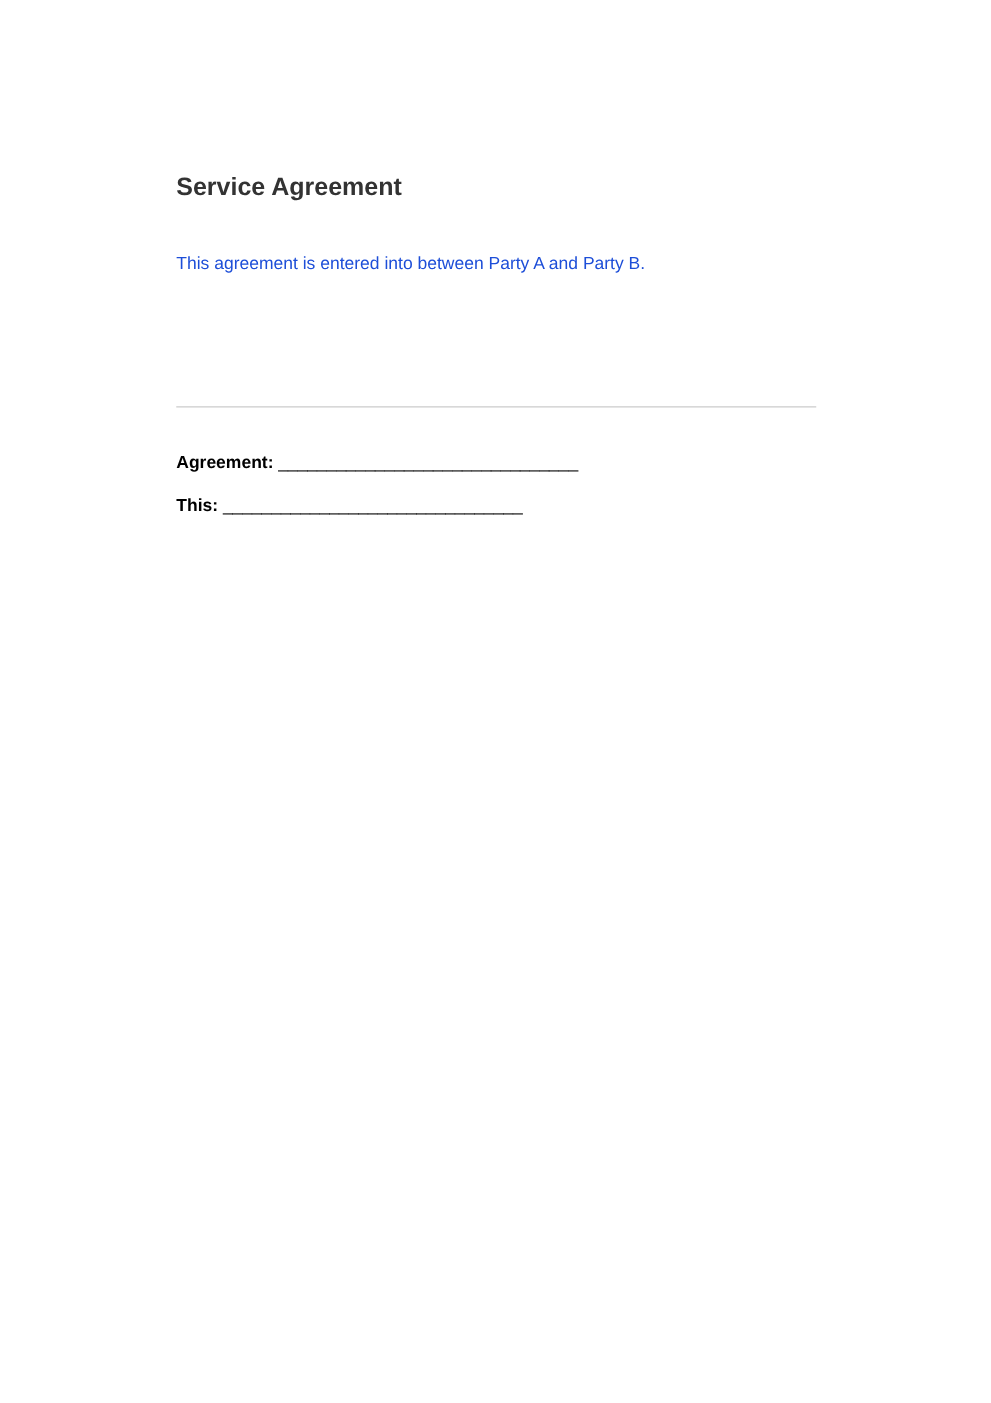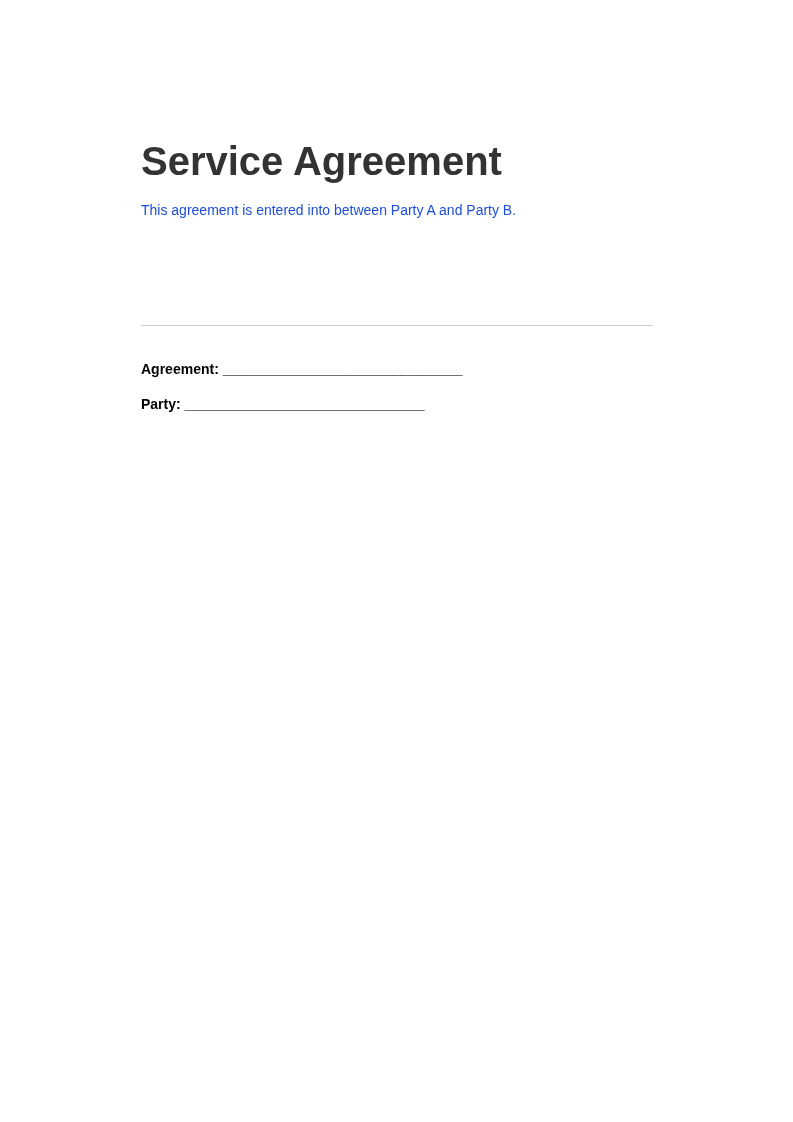--- a/index.html
+++ b/index.html
@@ -1,39 +1,39 @@
 <!DOCTYPE html>
 <html><head>
   <meta charset="utf-8">
   <style>
     html, body { margin: 0; padding: 0; background: #ffffff; }
     body { width: 793px; height: 1122px; position: relative; overflow: hidden;
            font-family: "Liberation Sans", sans-serif; color: #000; }
     .page { position: absolute; left: 141px; top: 0; width: 512px; }
     h1 { position: absolute; top: 139px; left: 0; margin: 0;
-         font-size: 40px; font-weight: bold; color: #333333; white-space: nowrap;
+         font-size: 20px; font-weight: bold; color: #333333; white-space: nowrap;
          font-family: "Liberation Sans", sans-serif; }
     .intro { position: absolute; top: 202px; left: 0; margin: 0; font-size: 14px;
              color: #1d4ed8; white-space: nowrap; }
     .divider { position: absolute; top: 325px; left: 0; width: 512px; height: 0;
                border: none; border-top: 1px solid #cccccc; margin: 0; }
     .field { position: absolute; left: 0; font-size: 14px; font-weight: bold;
              white-space: nowrap; color: #000; }
     .sig { top: 361px; }
     .date { top: 396px; }
-    .line { font-weight: bold; letter-spacing: -0.05px; }
+    .line { font-weight: normal; letter-spacing: -0.05px; }
   </style>
 </head>
 <body>
 
 <div class="page">
   <h1>Service Agreement</h1>
   <p class="intro">This agreement is entered into between Party A and Party B.</p>
   <hr class="divider">
   <div class="field sig">
     <span>Agreement:</span>
     <span class="line">_______________________________</span>
   </div>
   <div class="field date">
-    <span>Party:</span>
+    <span>This:</span>
     <span class="line">_______________________________</span>
   </div>
 </div>
 
 </body></html>

